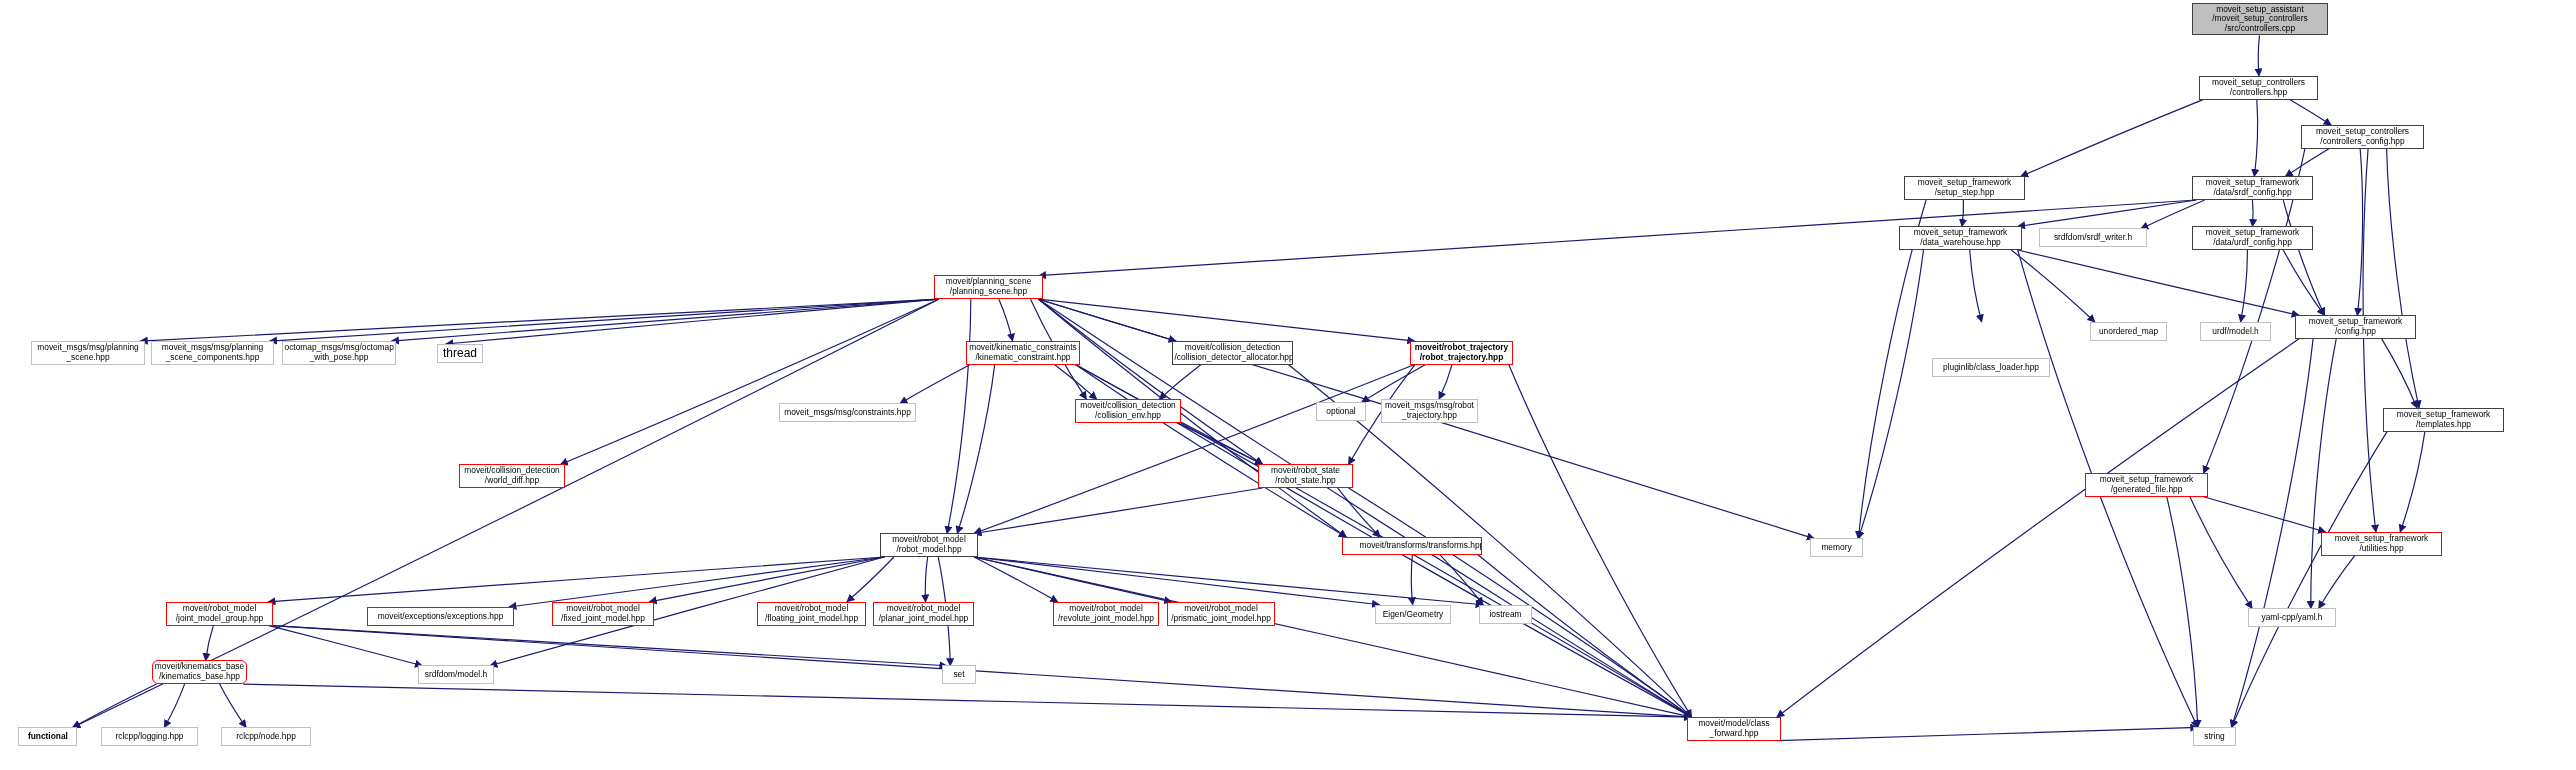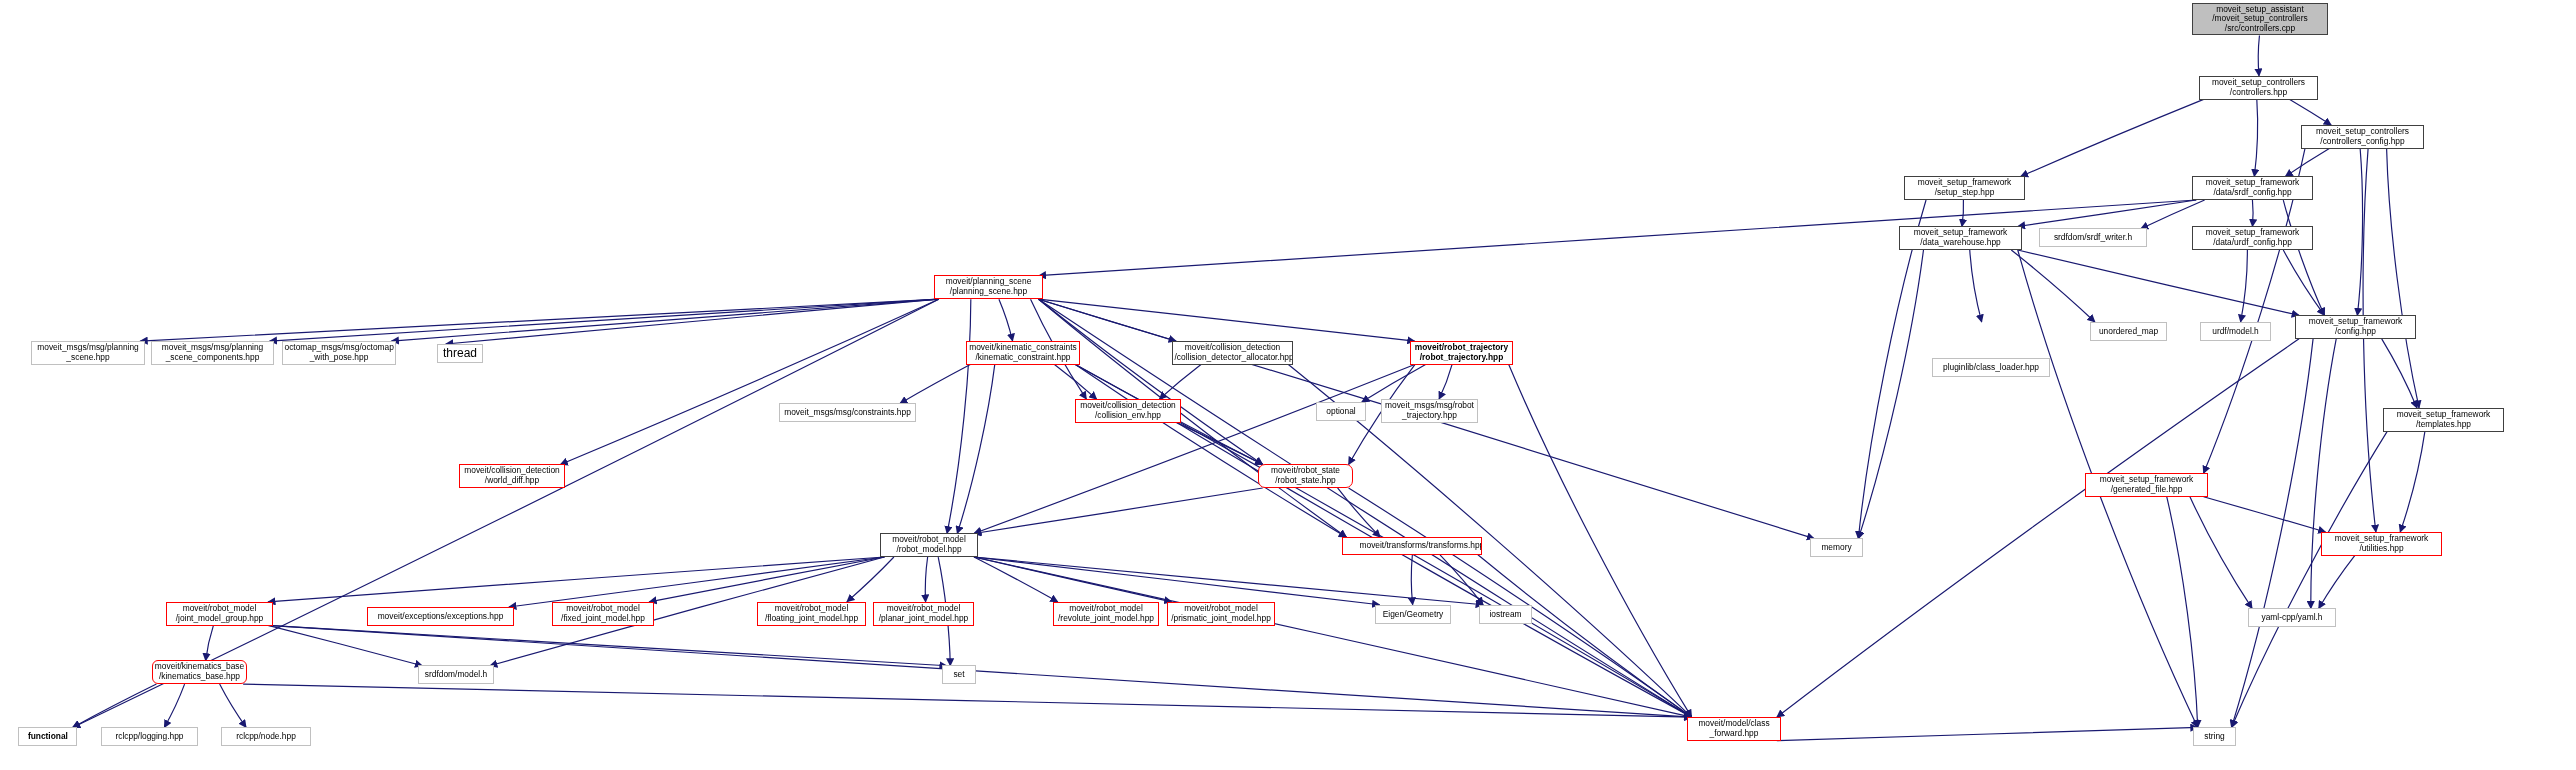--- a/index.html
+++ b/index.html
@@ -207,21 +207,21 @@
       <div class="node n-local" style="left: 1172px; top: 341px; width: 121px; height: 23.5px; font-size: 8.4px;"><span>moveit/collision_detection
 /collision_detector_allocator.hpp</span></div>
       <div class="node n-red" style="left: 1410px; top: 341px; width: 103px; height: 23.5px; font-size: 8.4px; font-weight: bold;"><span>moveit/robot_trajectory
 /robot_trajectory.hpp</span></div>
       <div class="node n-ext" style="left: 779px; top: 403px; width: 137px; height: 19px; font-size: 8.4px;"><span>moveit_msgs/msg/constraints.hpp</span></div>
       <div class="node n-red" style="left: 1075px; top: 399px; width: 106px; height: 23.5px; font-size: 8.4px;"><span>moveit/collision_detection
 /collision_env.hpp</span></div>
       <div class="node n-ext" style="left: 1316px; top: 402px; width: 50px; height: 19px; font-size: 8.4px;"><span>optional</span></div>
       <div class="node n-ext" style="left: 1381px; top: 399px; width: 97px; height: 23.5px; font-size: 8.4px;"><span>moveit_msgs/msg/robot
 _trajectory.hpp</span></div>
-      <div class="node n-red" style="left: 1258px; top: 464px; width: 95px; height: 23.5px; font-size: 8.4px; border-radius: 7px;"><span>moveit/robot_state
+      <div class="node n-red" style="left: 1258px; top: 464px; width: 95px; height: 23.5px; font-size: 8.4px;"><span>moveit/robot_state
 /robot_state.hpp</span></div>
       <div class="node n-red" style="left: 459px; top: 464px; width: 106px; height: 23.5px; font-size: 8.4px;"><span>moveit/collision_detection
 /world_diff.hpp</span></div>
       <div class="node n-local" style="left: 880px; top: 533px; width: 98px; height: 23.5px; font-size: 8.4px;"><span>moveit/robot_model
 /robot_model.hpp</span></div>
       <div class="node n-red" style="left: 1342px; top: 537px; width: 140px; height: 18px; font-size: 8.4px; padding-left: 15px;"><span>moveit/transforms/transforms.hpp</span></div>
       <div class="node n-ext" style="left: 1810px; top: 538px; width: 53px; height: 19px; font-size: 8.4px;"><span>memory</span></div>
       <div class="node n-red" style="left: 166px; top: 602px; width: 107px; height: 23.5px; font-size: 8.4px;"><span>moveit/robot_model
 /joint_model_group.hpp</span></div>
       <div class="node n-red" style="left: 367px; top: 607px; width: 147px; height: 19px; font-size: 8.4px;"><span>moveit/exceptions/exceptions.hpp</span></div>

